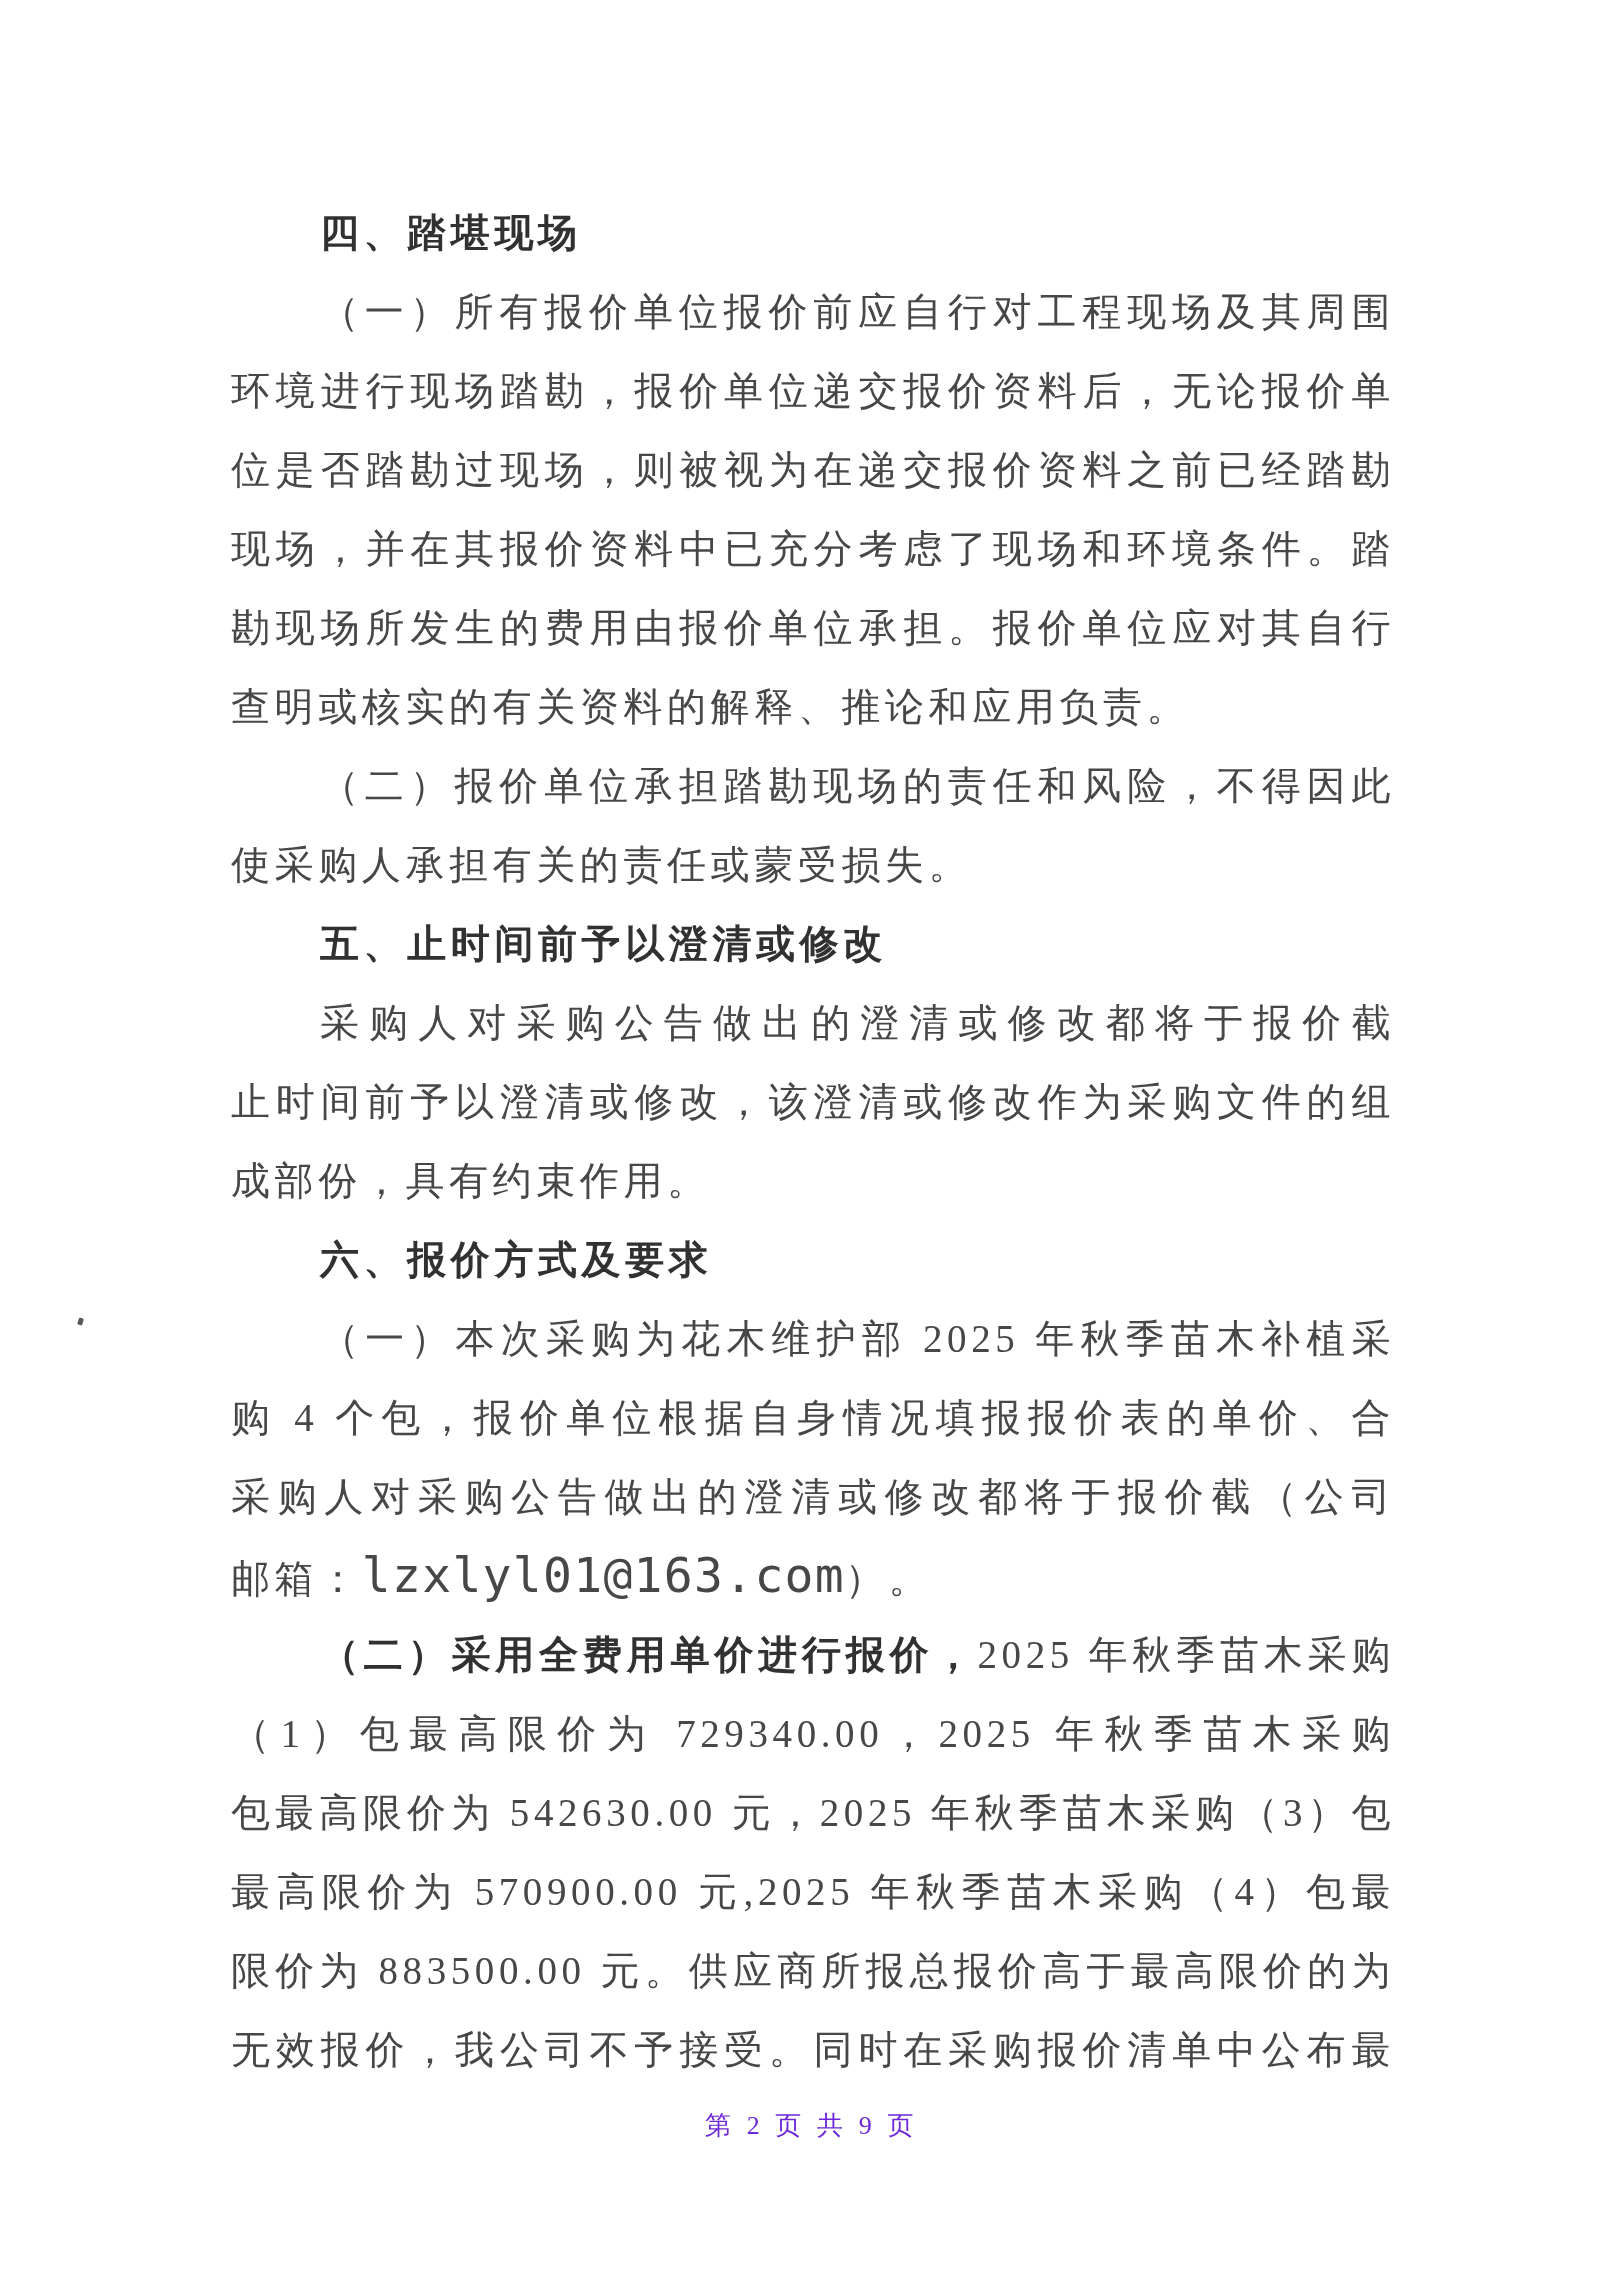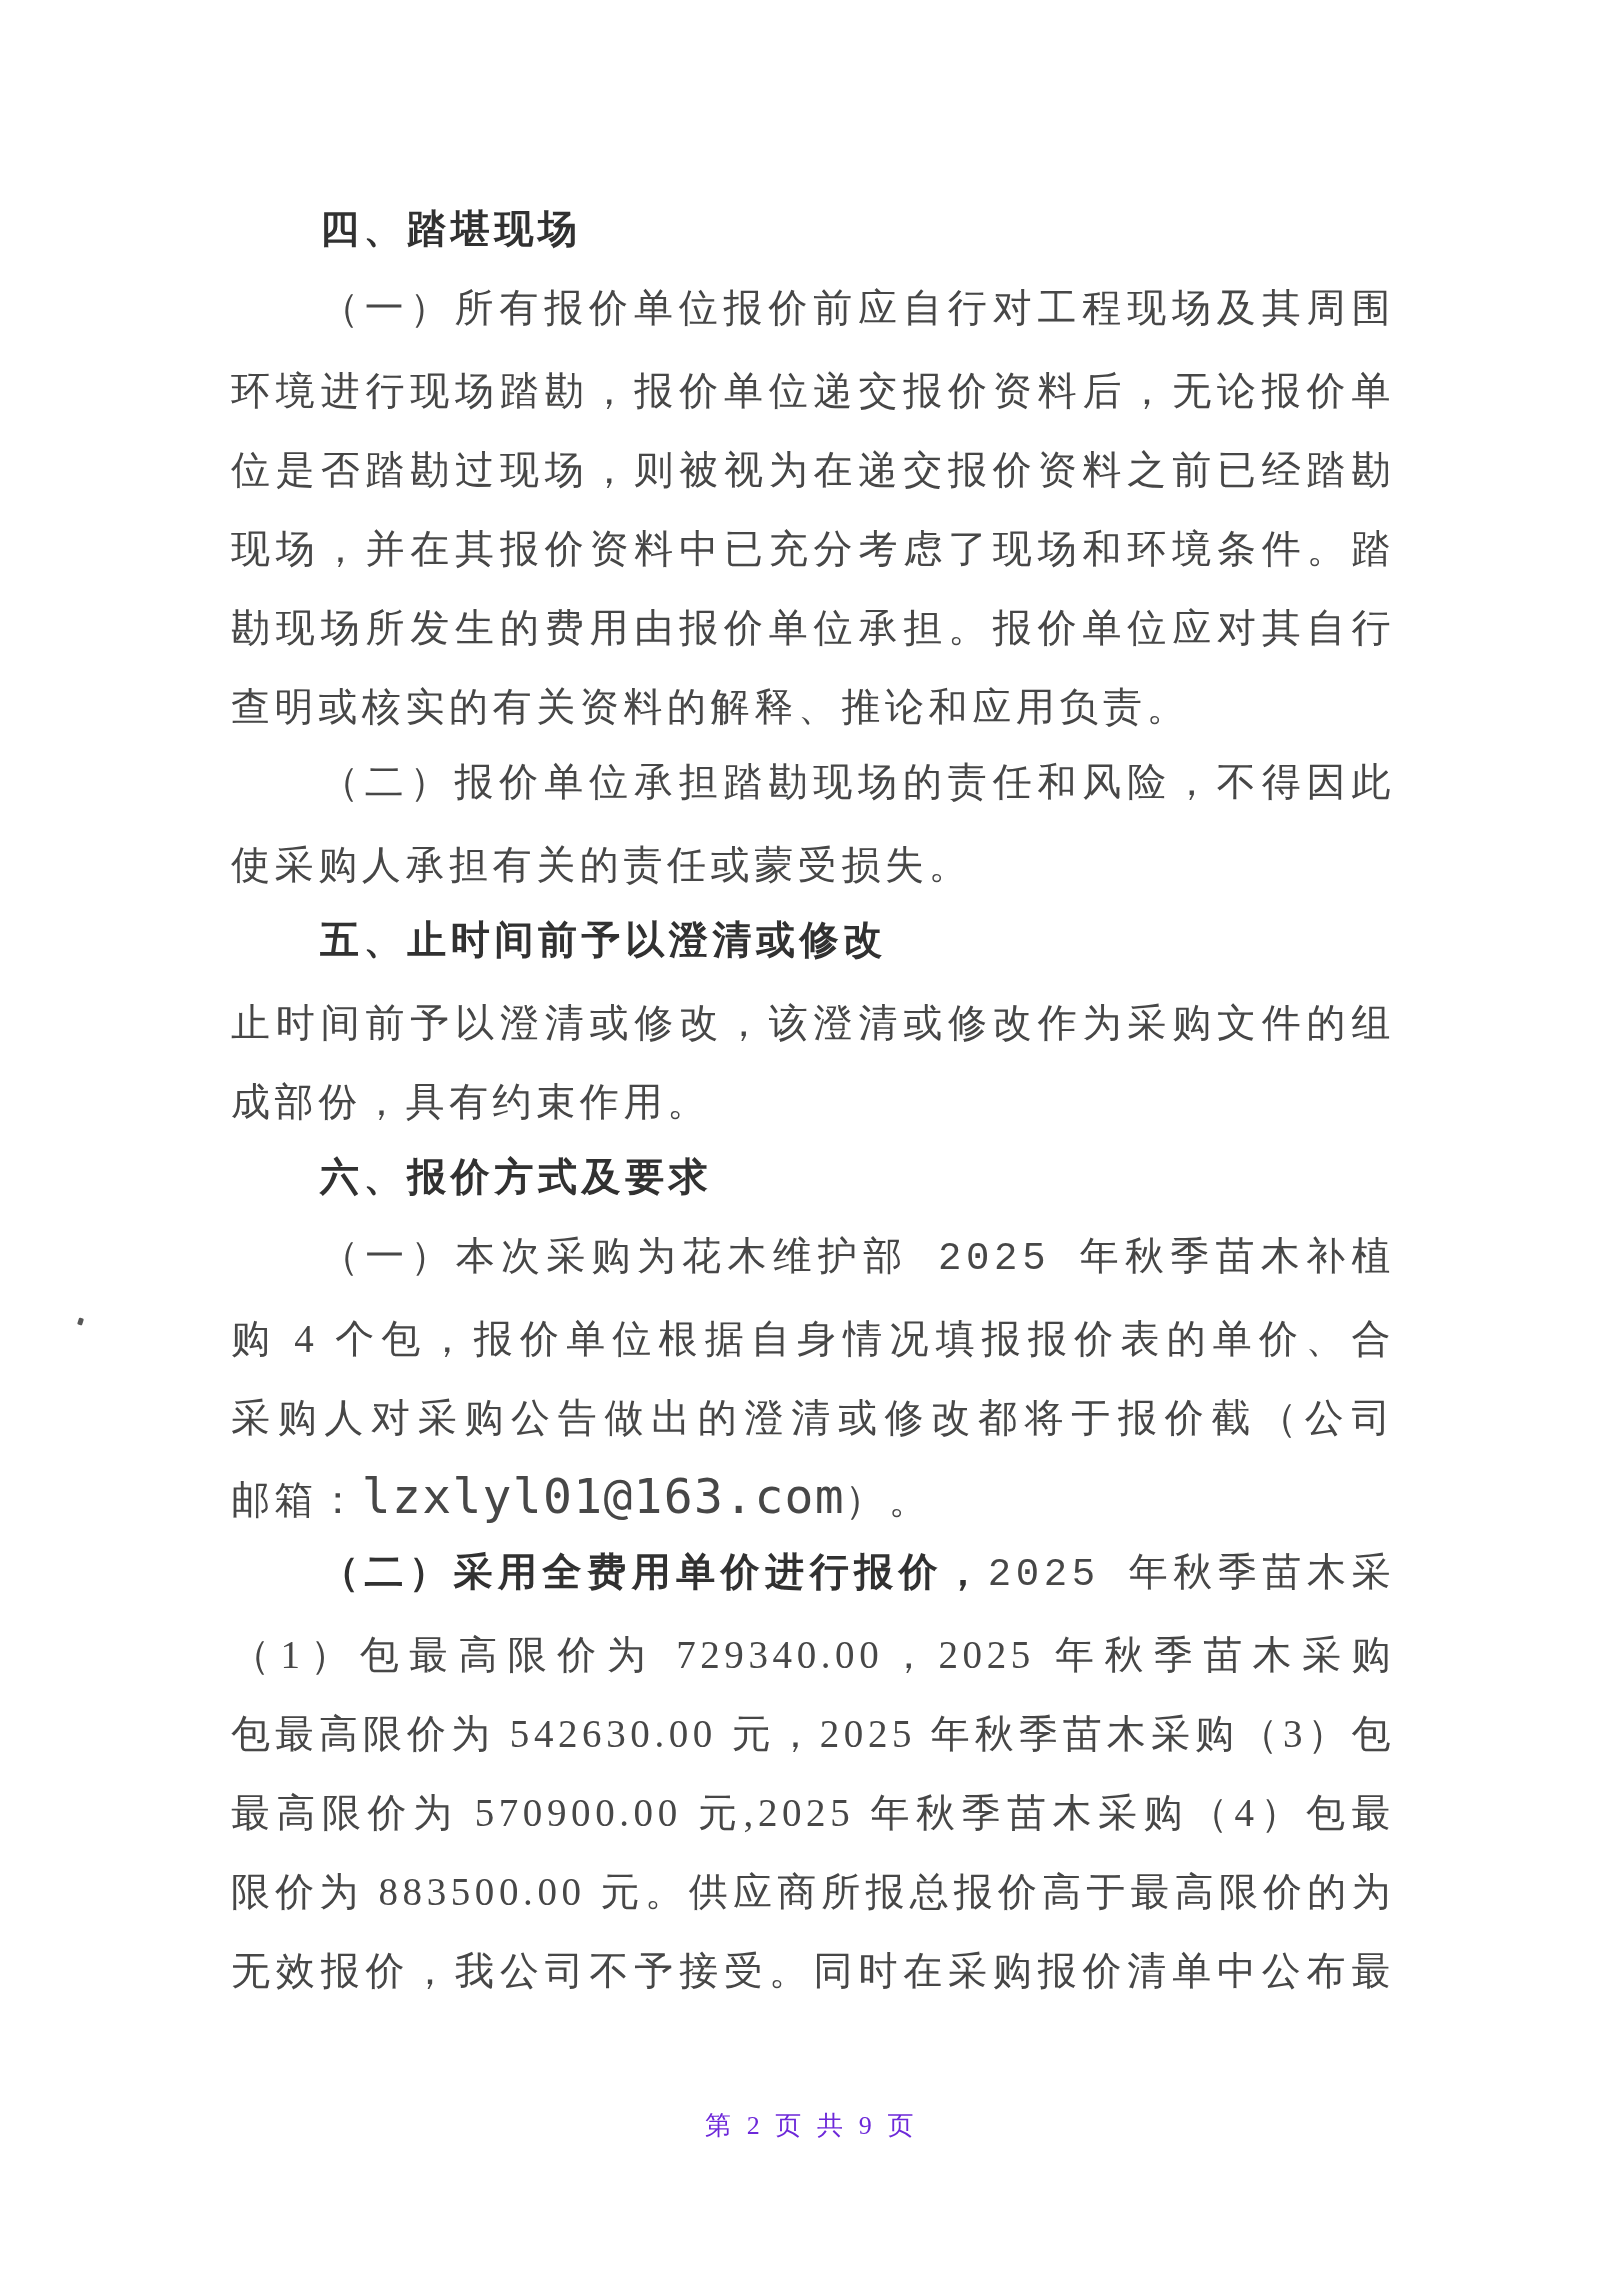--- a/index.html
+++ b/index.html
@@ -30,21 +30,20 @@
     white-space: nowrap;
   }
   .line.fill {
     white-space: normal;
     text-align: justify;
     text-align-last: justify;
     overflow: hidden;
   }
   .line.indent {
     text-indent: 89px;
-    font-family: Liberation Mono, monospace;
   }
   .line.heading,
   .seg-bold {
     font-weight: 700;
     color: #313131;
   }
   .seg-mono {
     font-family: "DejaVu Sans Mono", "Liberation Mono", monospace;
     font-size: 48px;
     letter-spacing: 1.3px;
@@ -82,20 +81,21 @@
       <div class="line heading indent"><span class="seg-bold ">四、踏堪现场</span></div>
       <div class="line indent fill"><span class="">（一）所有报价单位报价前应自行对工程现场及其周围</span></div>
       <div class="line fill"><span class="">环境进行现场踏勘，报价单位递交报价资料后，无论报价单</span></div>
       <div class="line fill"><span class="">位是否踏勘过现场，则被视为在递交报价资料之前已经踏勘</span></div>
       <div class="line fill"><span class="">现场，并在其报价资料中已充分考虑了现场和环境条件。踏</span></div>
       <div class="line fill"><span class="">勘现场所发生的费用由报价单位承担。报价单位应对其自行</span></div>
       <div class="line"><span class="">查明或核实的有关资料的解释、推论和应用负责。</span></div>
       <div class="line indent fill"><span class="">（二）报价单位承担踏勘现场的责任和风险，不得因此</span></div>
       <div class="line"><span class="">使采购人承担有关的责任或蒙受损失。</span></div>
       <div class="line heading indent"><span class="seg-bold ">五、止时间前予以澄清或修改</span></div>
+      <div class="line indent fill"><span class="">采购人对采购公告做出的澄清或修改都将于报价截</span></div>
       <div class="line fill"><span class="">止时间前予以澄清或修改，该澄清或修改作为采购文件的组</span></div>
       <div class="line"><span class="">成部份，具有约束作用。</span></div>
       <div class="line heading indent"><span class="seg-bold ">六、报价方式及要求</span></div>
       <div class="line indent fill"><span class="">（一）本次采购为花木维护部 2025 年秋季苗木补植采</span></div>
       <div class="line fill"><span class="">购 4 个包，报价单位根据自身情况填报报价表的单价、合价，</span></div>
       <div class="line fill"><span class="">采购人对采购公告做出的澄清或修改都将于报价截（公司</span></div>
       <div class="line"><span class="">邮箱：</span><span class="seg-mono">lzxlyl01@163.com</span><span class="">）。</span></div>
       <div class="line indent fill"><span class="seg-bold ">（二）采用全费用单价进行报价，</span><span class="">2025 年秋季苗木采购</span></div>
       <div class="line fill"><span class="">（1）包最高限价为 729340.00，2025 年秋季苗木采购（2）</span></div>
       <div class="line fill"><span class="">包最高限价为 542630.00 元，2025 年秋季苗木采购（3）包</span></div>

